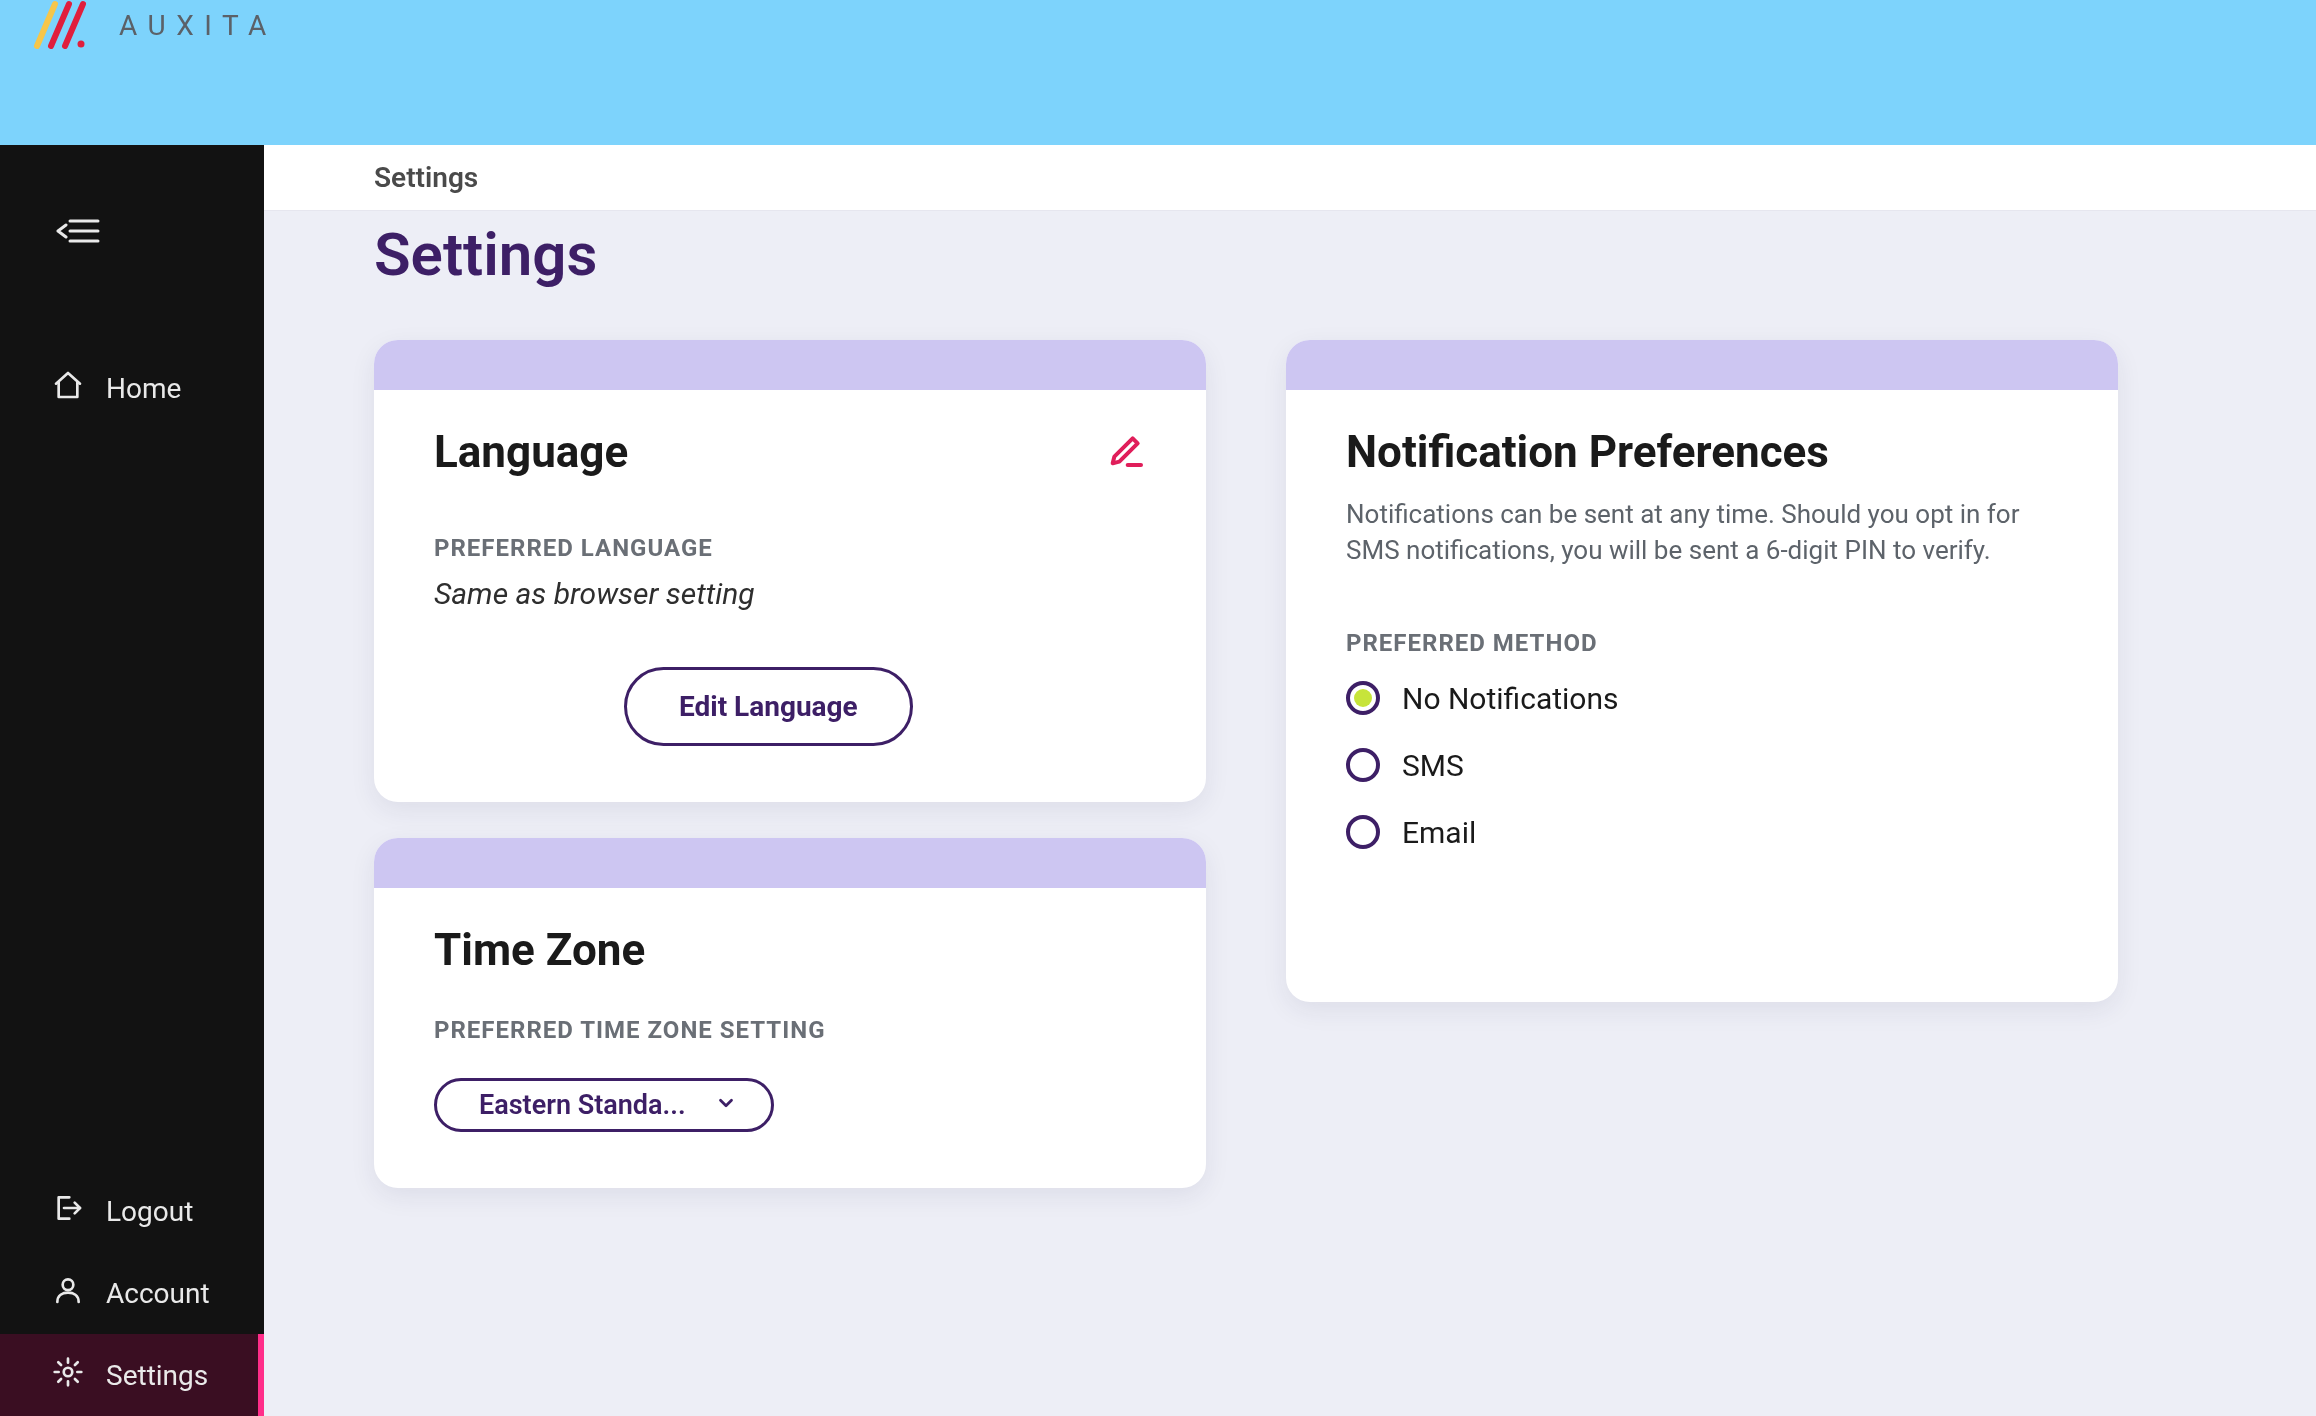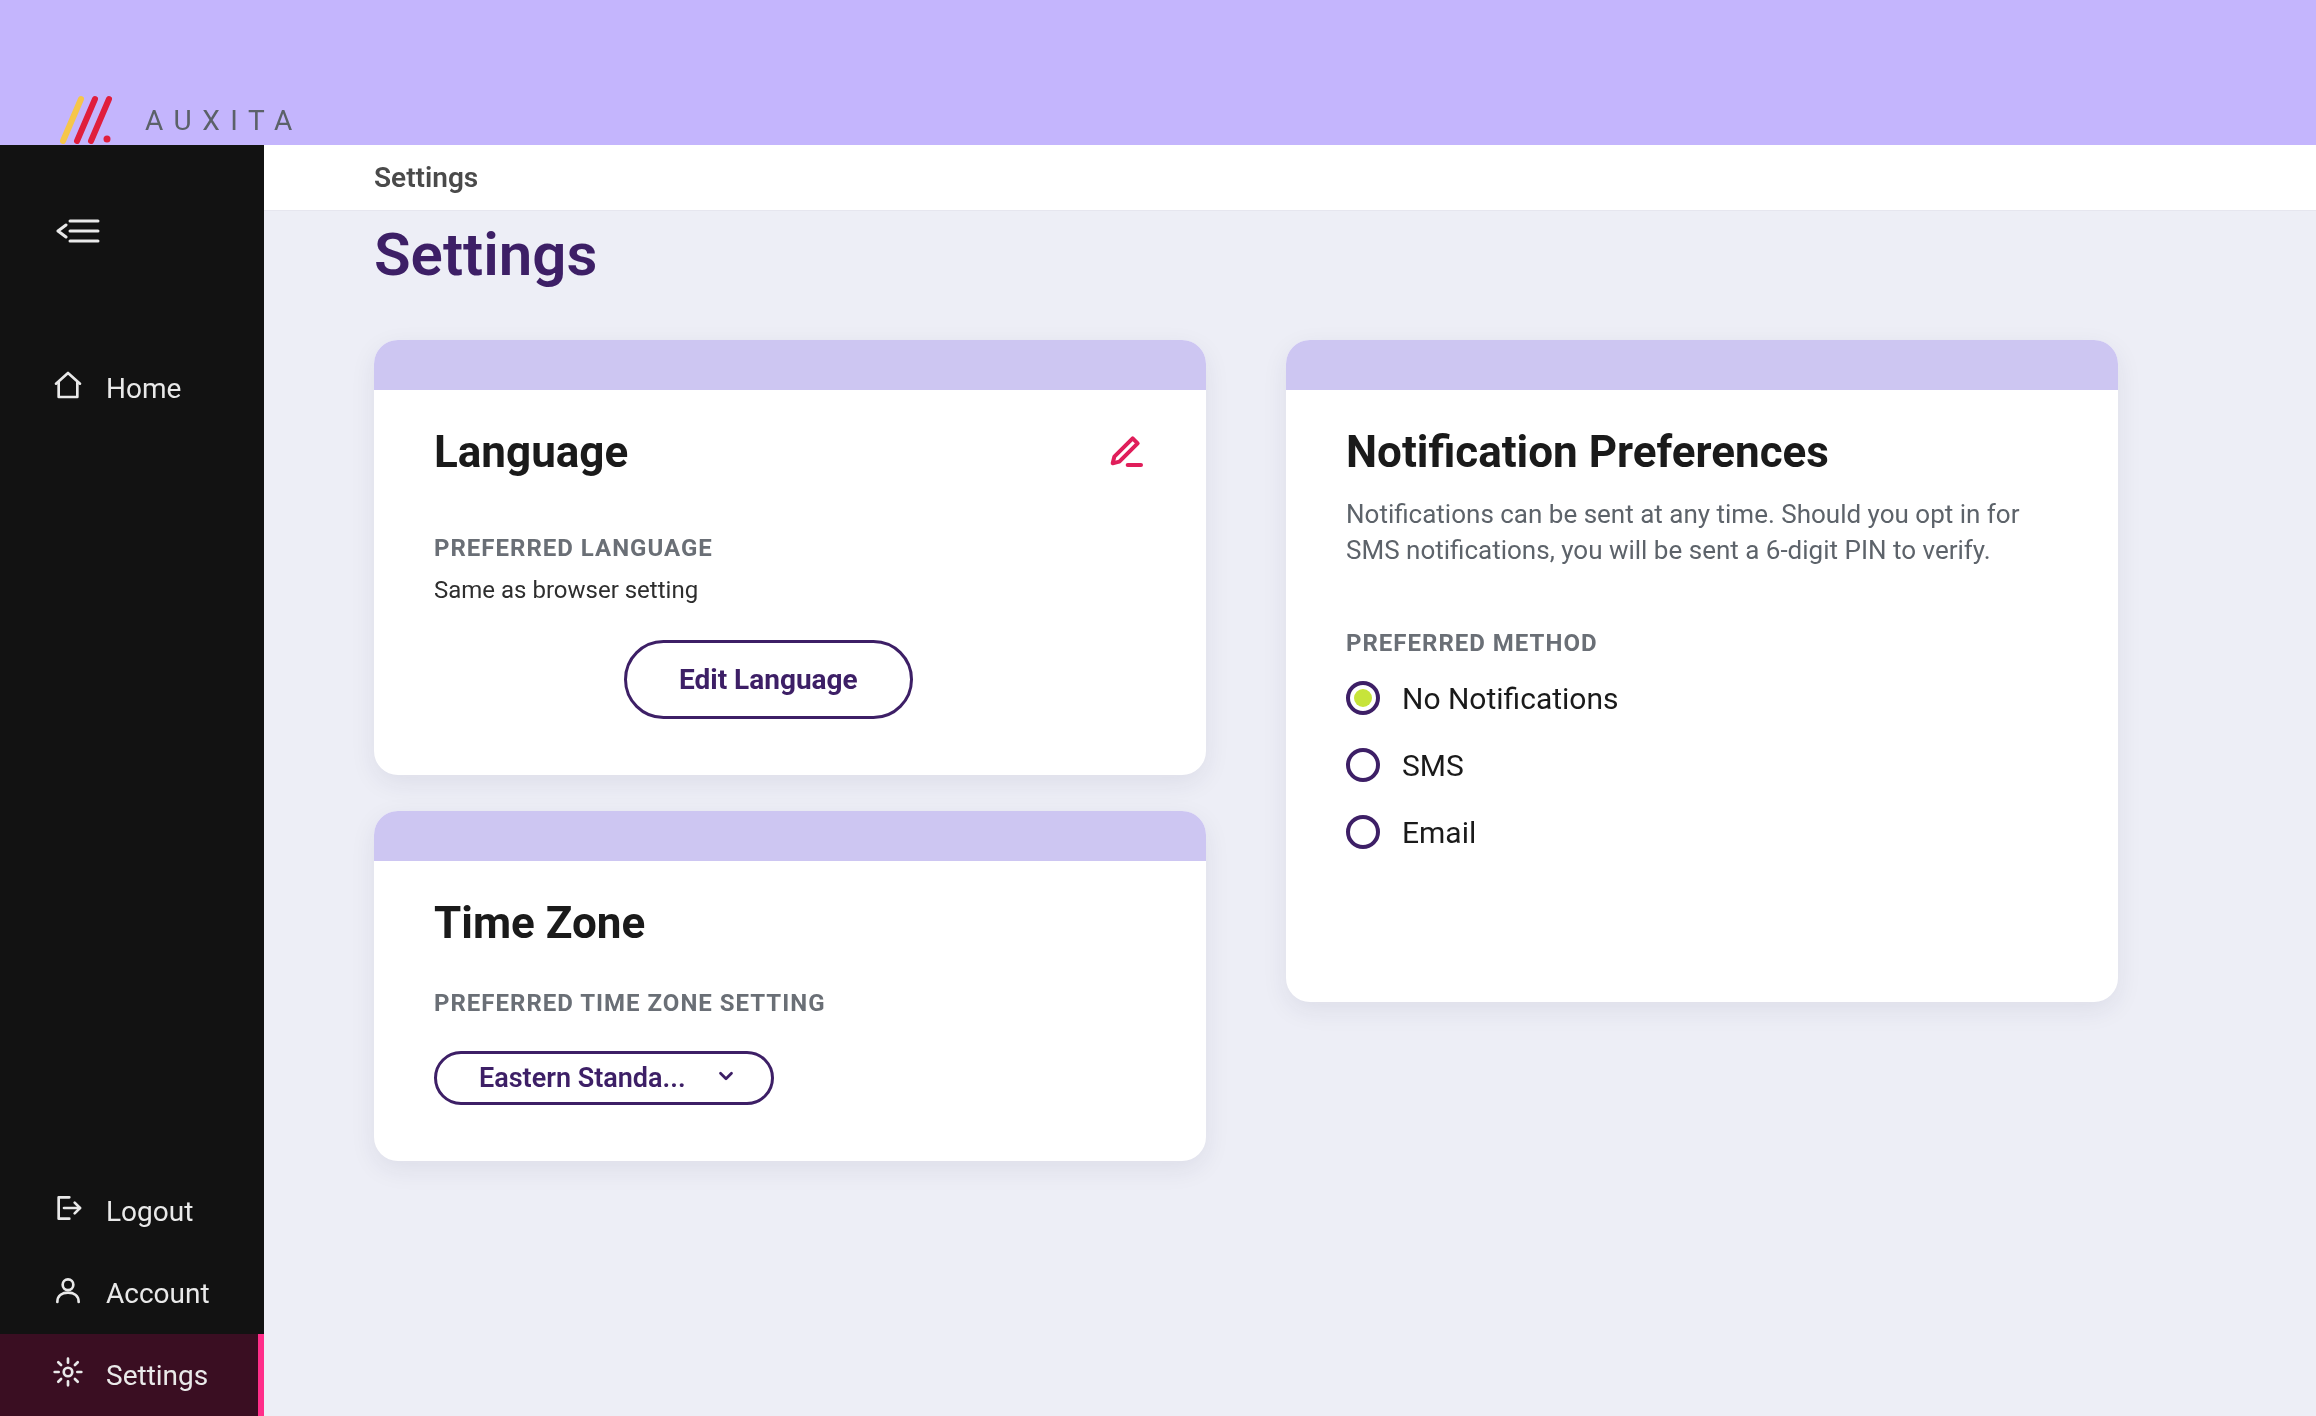--- a/index.html
+++ b/index.html
@@ -10,23 +10,23 @@
     color: #1a1a1a;
     width: 2316px;
     height: 1416px;
     transform-origin: top left;
   }
 
   
   .brand-bar {
     height: 145px;
     display: flex;
-    align-items: flex-end;
-    padding-left: 55px;
-    background: #c4b5fd;
+    align-items: flex-start;
+    padding-left: 29px;
+    background: #7dd3fc;
   }
   .brand-logo {
     display: flex;
     align-items: center;
     gap: 26px;
   }
   .brand-mark svg { display: block; }
   .brand-name {
     letter-spacing: 10.5px;
     font-size: 28px;
@@ -157,23 +157,24 @@
 
   .subheading {
     font-size: 24px;
     font-weight: 700;
     letter-spacing: 1px;
     color: #6a6f76;
     margin-bottom: 14px;
     text-transform: uppercase;
   }
   .value-text {
-    font-size: 24px;
+    font-size: 30px;
     color: #2e2e2e;
-    margin-bottom: 36px;
+    margin-bottom: 56px;
+    font-style: italic;
   }
 
   .pill-btn {
     display: inline-flex;
     align-items: center;
     justify-content: center;
     padding: 20px 52px;
     border: 3px solid #3d1f66;
     border-radius: 999px;
     font-size: 28px;

